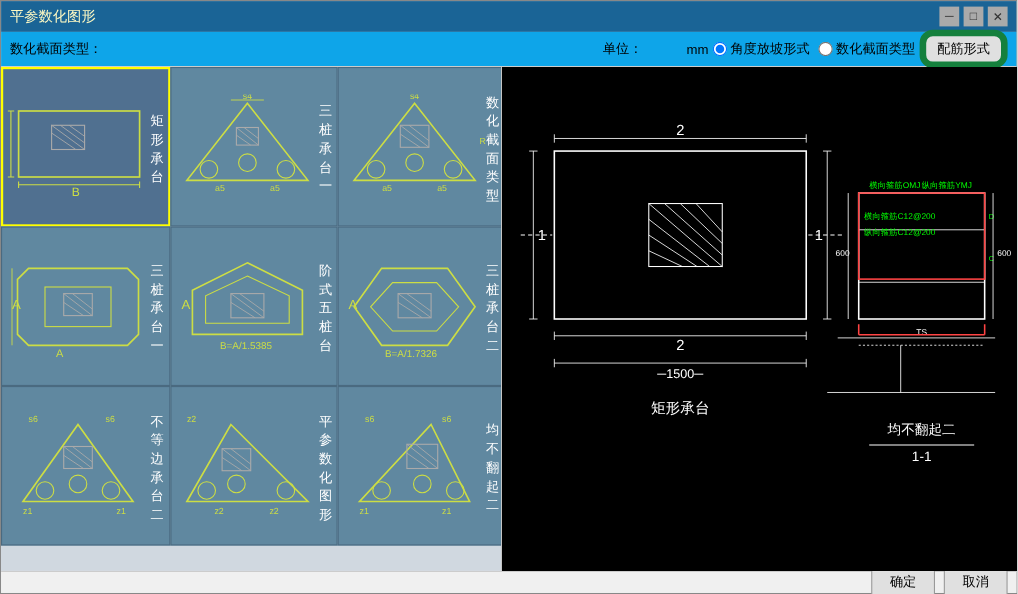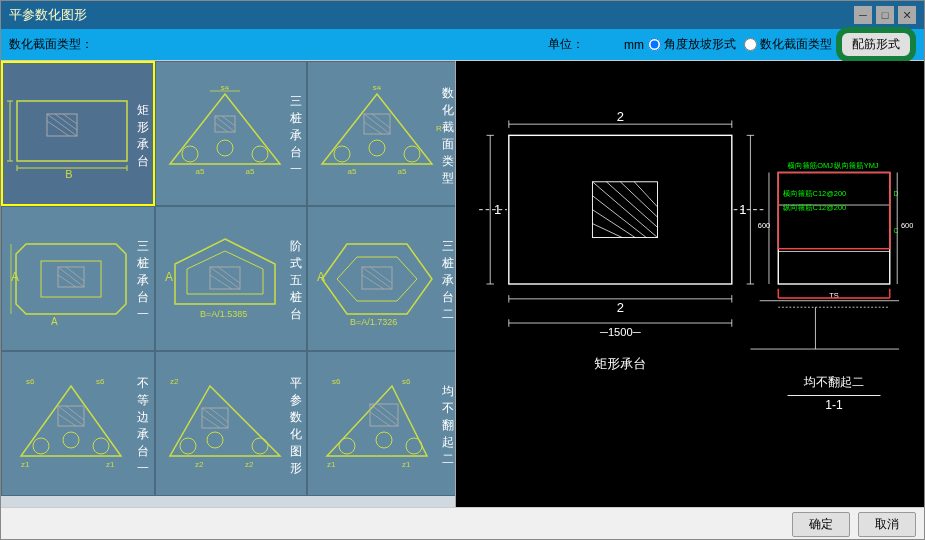--- a/index.html
+++ b/index.html
@@ -151,23 +151,23 @@
       position: relative;
     }
     
     .bottom-bar {
       background: #f0f0f0;
       border-top: 1px solid #ccc;
       padding: 4px 8px;
       display: flex;
       justify-content: flex-end;
       gap: 8px;
-      height: 32px;
+      height: 20px;
       flex-shrink: 0;
-      align-items: flex-start;
+      align-items: center;
     }
     .btn-ok, .btn-cancel {
       background: #e0e0e0;
       border: 1px solid #999;
       padding: 3px 16px;
       font-size: 12px;
       cursor: pointer;
       border-radius: 2px;
     }
 
@@ -363,21 +363,21 @@
               <line x1="52" y1="30" x2="78" y2="50" stroke="#aaa" stroke-width="0.8"></line>
               <line x1="60" y1="30" x2="78" y2="44" stroke="#aaa" stroke-width="0.8"></line>
               <line x1="52" y1="38" x2="70" y2="50" stroke="#aaa" stroke-width="0.8"></line>
 
               <text x="20" y="8" fill="#ccdd44" font-size="8">s6</text>
               <text x="90" y="8" fill="#ccdd44" font-size="8">s6</text>
               <text x="15" y="91" fill="#ccdd44" font-size="8">z1</text>
               <text x="100" y="91" fill="#ccdd44" font-size="8">z1</text>
             </svg>
           </div>
-          <span class="shape-label">不等边承台一</span>
+          <span class="shape-label">不等边承台二</span>
         </div>
 
         <div class="shape-item">
           <div class="shape-canvas">
             <svg width="130" height="95">
 
               <polygon points="50,10 120,80 10,80" fill="none" stroke="#ccdd44" stroke-width="1.5"></polygon>
 
               <circle cx="55" cy="64" r="8" fill="none" stroke="#ccdd44" stroke-width="1"></circle>
               <circle cx="28" cy="70" r="8" fill="none" stroke="#ccdd44" stroke-width="1"></circle>

